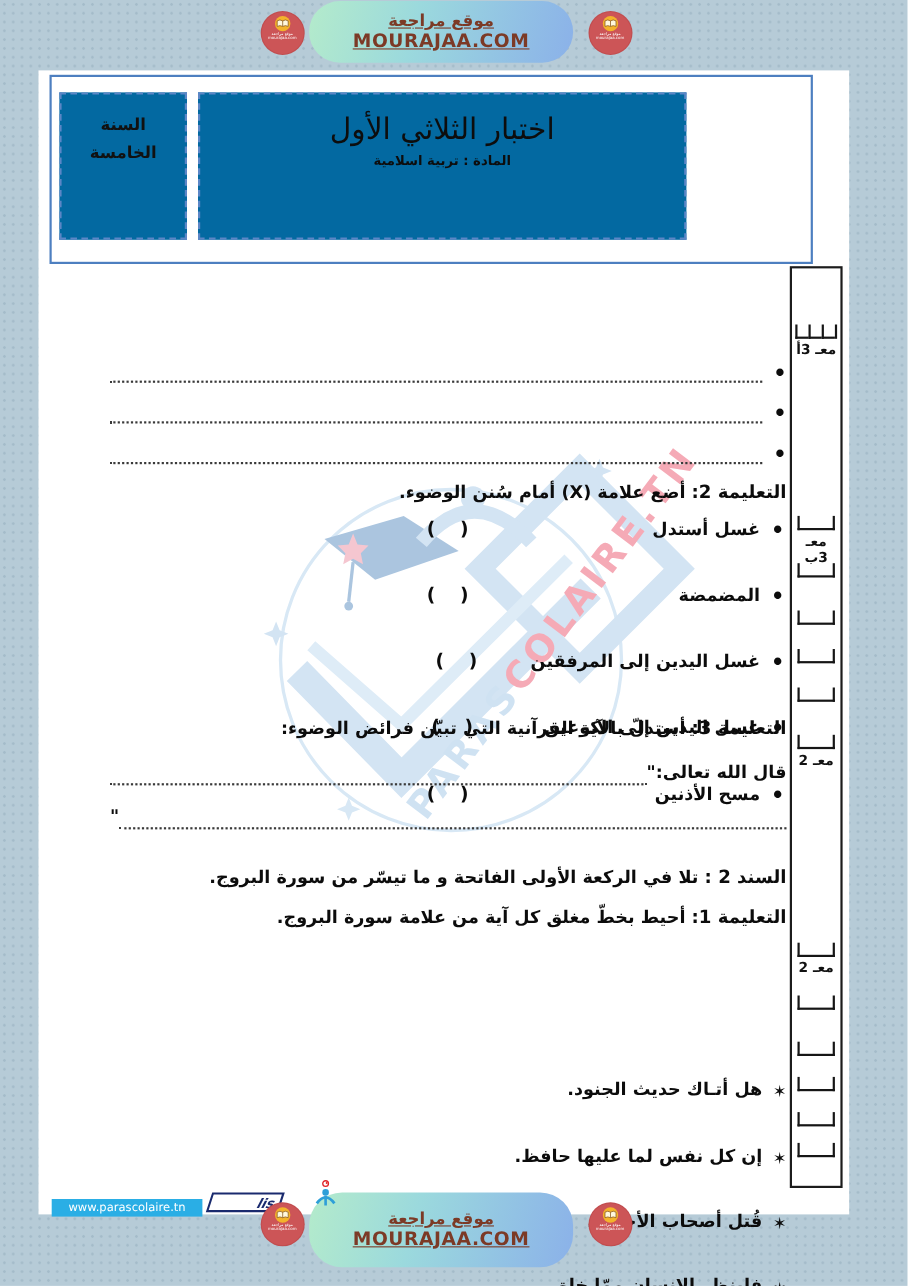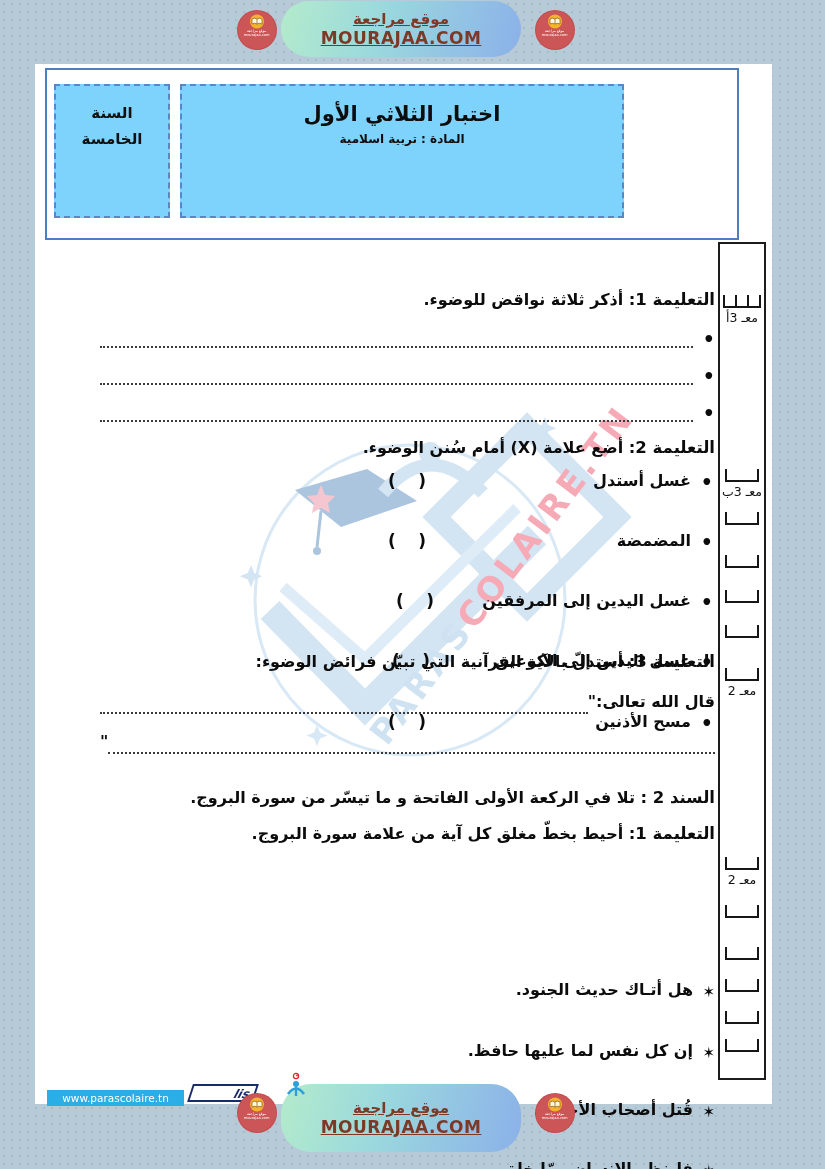--- a/index.html
+++ b/index.html
@@ -23,25 +23,25 @@
   
   .badge{
     position:absolute;width:38px;height:38px;border-radius:50%;background:#cc5557;z-index:5;
     display:flex;flex-direction:column;align-items:center;box-shadow:0 0 0 1px #c14d4f;
   }
   .badge .btxt{color:#fff;font-size:6px;transform:scale(.6);transform-origin:center top;line-height:6px;text-align:center;white-space:nowrap;}
   
   .page{position:absolute;left:35px;top:64px;width:737px;height:1040px;background:#fff;z-index:1;}
   
   .header-box{position:absolute;left:45px;top:68px;width:690px;height:168px;border:2px solid #4d7fc0;background:#fff;z-index:3;}
-  .dash{position:absolute;border:2px dashed #5b86c6;background:#7dd3fc;}
+  .dash{position:absolute;border:2px dashed #5b86c6;background:#0369a1;}
   .year-box{left:7px;top:14px;width:116px;height:134px;text-align:center;padding-top:14px;box-sizing:border-box;}
   .year-box div{font-size:15px;font-weight:bold;color:#111;line-height:26px;}
   .title-box{left:133px;top:14px;width:444px;height:134px;text-align:center;box-sizing:border-box;padding-top:16px;}
-  .title-box .t1{font-size:21px;font-weight:bold;color:#0d0d0d;}
+  .title-box .t1{font-size:27px;font-weight:normal;color:#0d0d0d;}
   .title-box .t2{font-size:12px;font-weight:bold;color:#0d0d0d;margin-top:6px;}
   .logo-box{left:584px;top:14px;width:100px;height:134px;display:flex;align-items:center;justify-content:center;}
   
   .wm{position:absolute;left:225px;top:395px;z-index:2;overflow:visible;}
   
   .content{position:absolute;left:100px;top:246px;width:615px;height:860px;z-index:3;direction:rtl;}
   .line{position:absolute;right:0;left:0;font-size:16px;font-weight:bold;color:#0c0c0c;line-height:24px;}
   .lbl{font-size:16.5px;}
   .dotrow{display:flex;align-items:flex-end;}
   .dotrow .blt{font-size:19px;line-height:18px;margin-left:10px;}
@@ -51,21 +51,21 @@
   .parens{position:absolute;left:288px;top:0;width:38px;direction:ltr;display:inline-flex;justify-content:space-between;font-size:17px;font-weight:bold;}
   .verse{padding-right:22px;position:relative;}
   .verse .star{position:absolute;right:0;top:2px;font-size:15px;}
   .quote-row{display:flex;align-items:flex-end;}
   .quote-row .qt{white-space:nowrap;}
   
   .score-col{position:absolute;left:718px;top:242px;width:48px;height:838px;background:#fff;border:2px solid #1c1c1c;box-sizing:border-box;z-index:3;}
   .brk{position:absolute;left:5px;width:34px;height:13px;border:2px solid #161616;border-top:none;box-sizing:border-box;}
   .comb{position:absolute;left:3px;width:38px;height:13px;display:flex;border-right:2px solid #161616;box-sizing:border-box;}
   .comb span{flex:1;border-left:2px solid #161616;border-bottom:2px solid #161616;box-sizing:border-box;}
-  .crit{position:absolute;left:0;width:100%;text-align:center;font-size:12.5px;font-weight:normal;direction:rtl;color:#111;}
+  .crit{position:absolute;left:0;width:100%;text-align:center;font-size:12.5px;font-weight:bold;direction:rtl;color:#111;}
   
   .url-box{position:absolute;left:47px;top:1090px;width:137px;height:16px;background:#2aaee5;color:#fff;
     font-size:10.5px;text-align:center;line-height:16px;z-index:4;}
   .clic{position:absolute;left:190px;top:1084px;width:66px;height:18px;border:2px solid #1a2a6e;transform:skewX(-18deg);z-index:3;
     color:#1a2a6e;font-size:12px;font-style:italic;font-weight:bold;line-height:16px;padding-right:4px;text-align:right;box-sizing:border-box;}
   .peek{position:absolute;left:284px;top:1072px;z-index:6;}
 </style>
 </head>
 <body>
 
@@ -120,24 +120,20 @@
   <path d="M26,170 l3.2,8 8,3.2 -8,3.2 -3.2,8 -3.2,-8 -8,-3.2 8,-3.2 Z" fill="#d3e4f3"></path>
   <path d="M92,330 l3,7.6 7.6,3 -7.6,3 -3,7.6 -3,-7.6 -7.6,-3 7.6,-3 Z" fill="#d8e8f5"></path>
   <text transform="translate(162,352) rotate(-53)" font-size="34" font-weight="bold" letter-spacing="4" font-family="DejaVu Sans, sans-serif">
     <tspan fill="#cfe2f2">PARAS</tspan><tspan fill="#f5aab6">COLAIRE.TN</tspan>
   </text>
 </svg>
 
 <div class="content">
 
 
-  <div class="line" style="top:42px;">
-    <span class="lbl">التعليمة 1:</span>
-    <span>أذكر ثلاثة نواقض للوضوء.</span>
-  </div>
 
   <div class="line dotrow" style="top:84px;">
     <span class="blt">•</span>
     <span class="dots"></span>
   </div>
   <div class="line dotrow" style="top:121px;">
     <span class="blt">•</span>
     <span class="dots"></span>
   </div>
   <div class="line dotrow" style="top:158px;">

